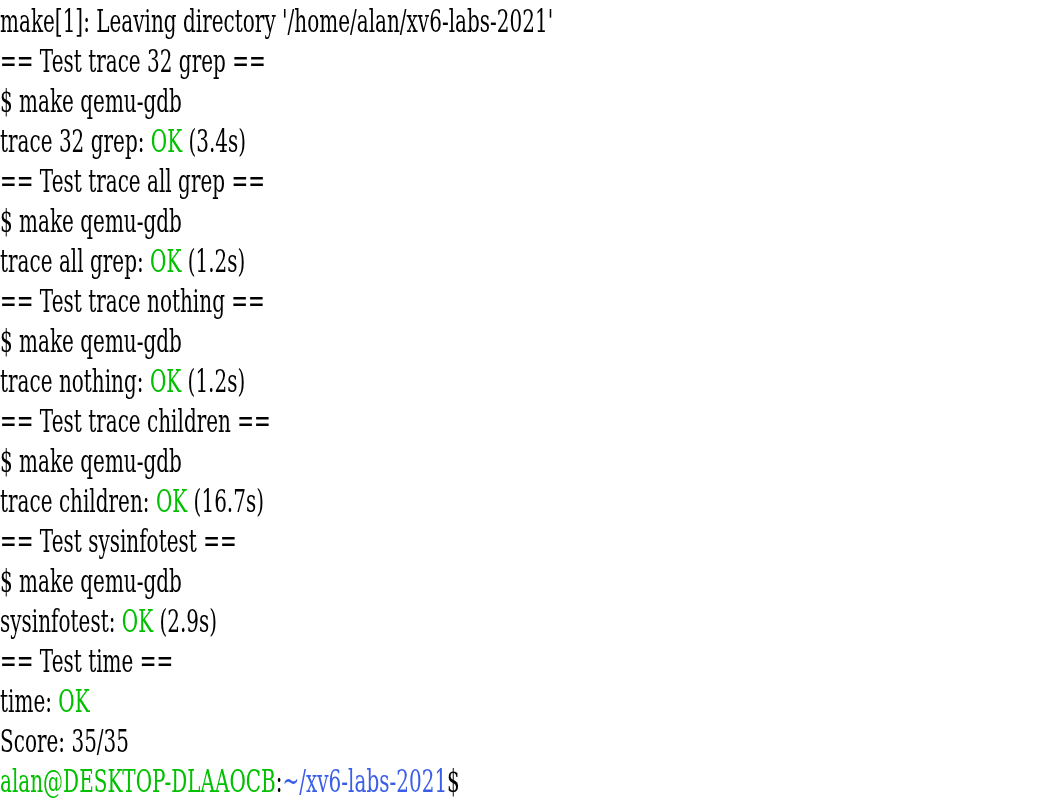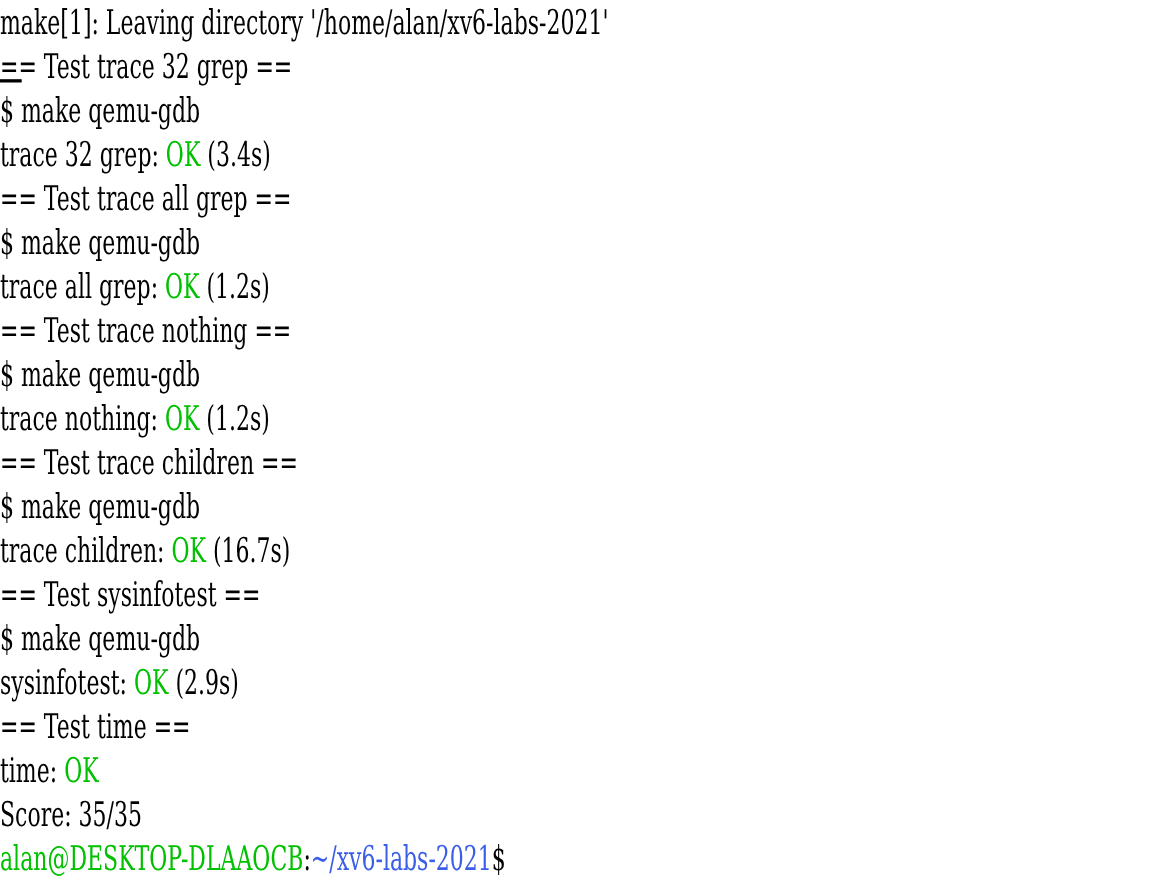--- a/index.html
+++ b/index.html
@@ -20,21 +20,20 @@
     width: 1062px;
     height: 802px;
     background: #ffffff;
     color: #000000;
     font-family: "DejaVu Serif", "Liberation Serif", serif;
     font-size: 31px;
     line-height: 40px;
     letter-spacing: 0px;
     white-space: pre;
     overflow: hidden;
-    text-decoration: underline;
   }
 
   
   #scrollback {
     position: absolute;
     left: 0;
     bottom: 1px;
     width: 1062px;
   }
 

